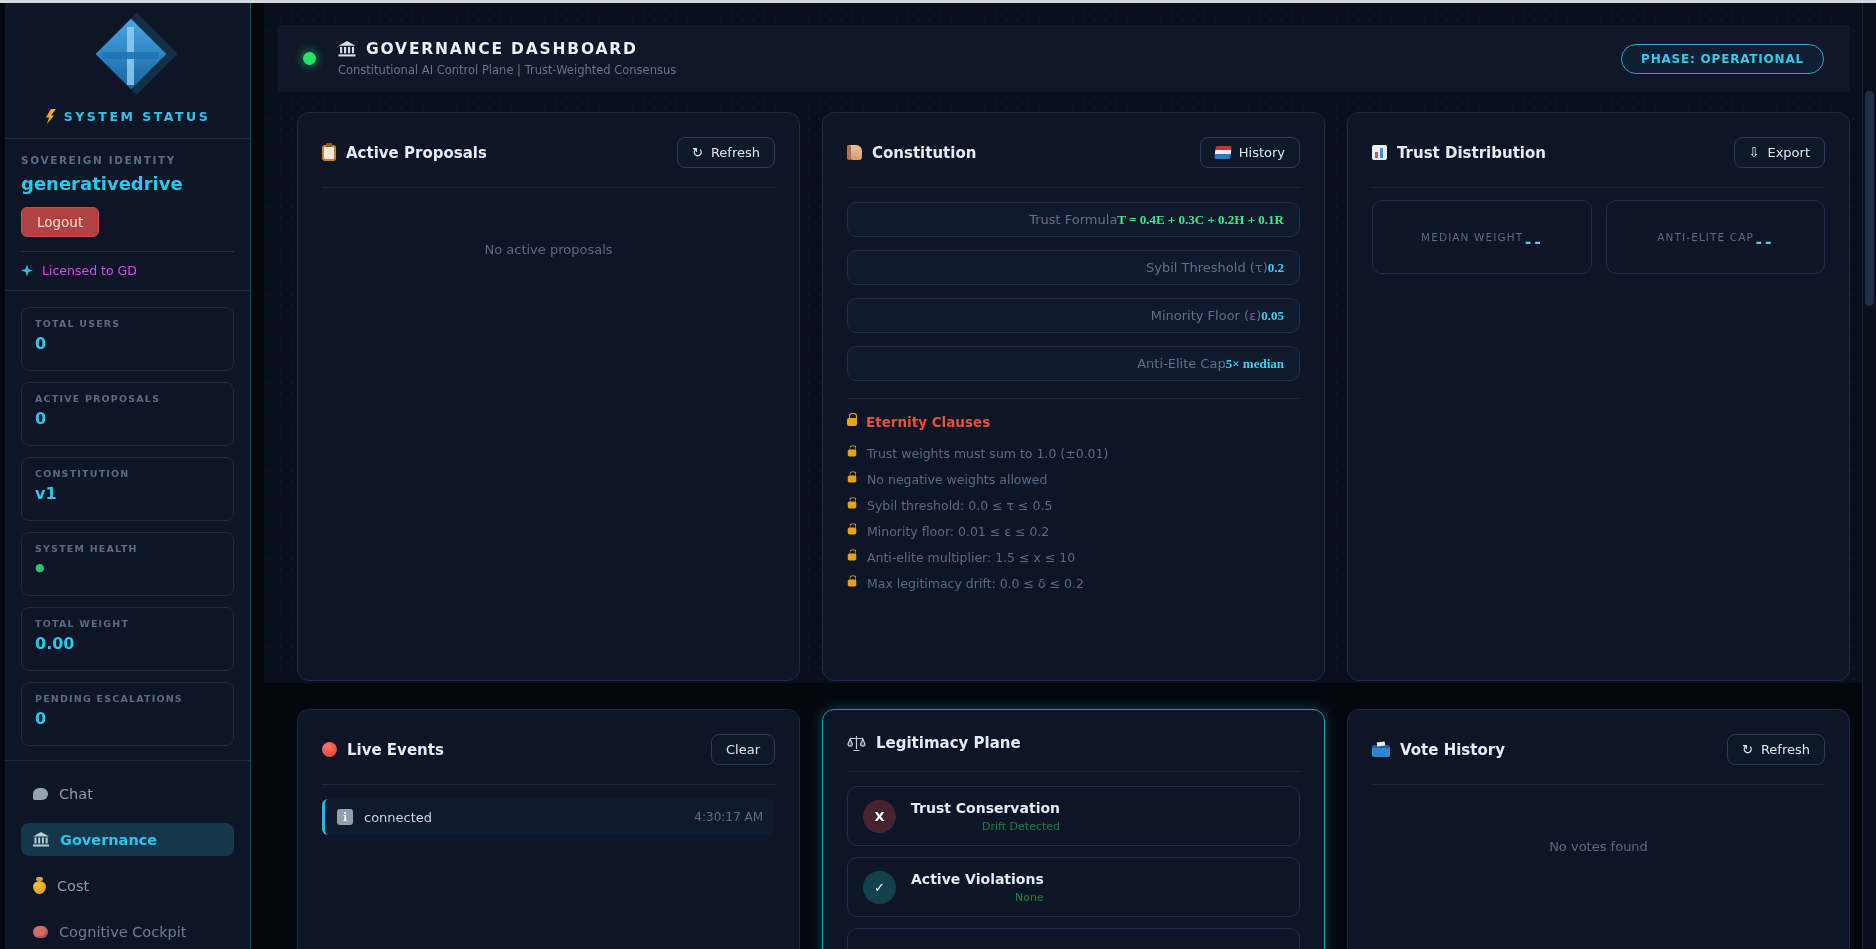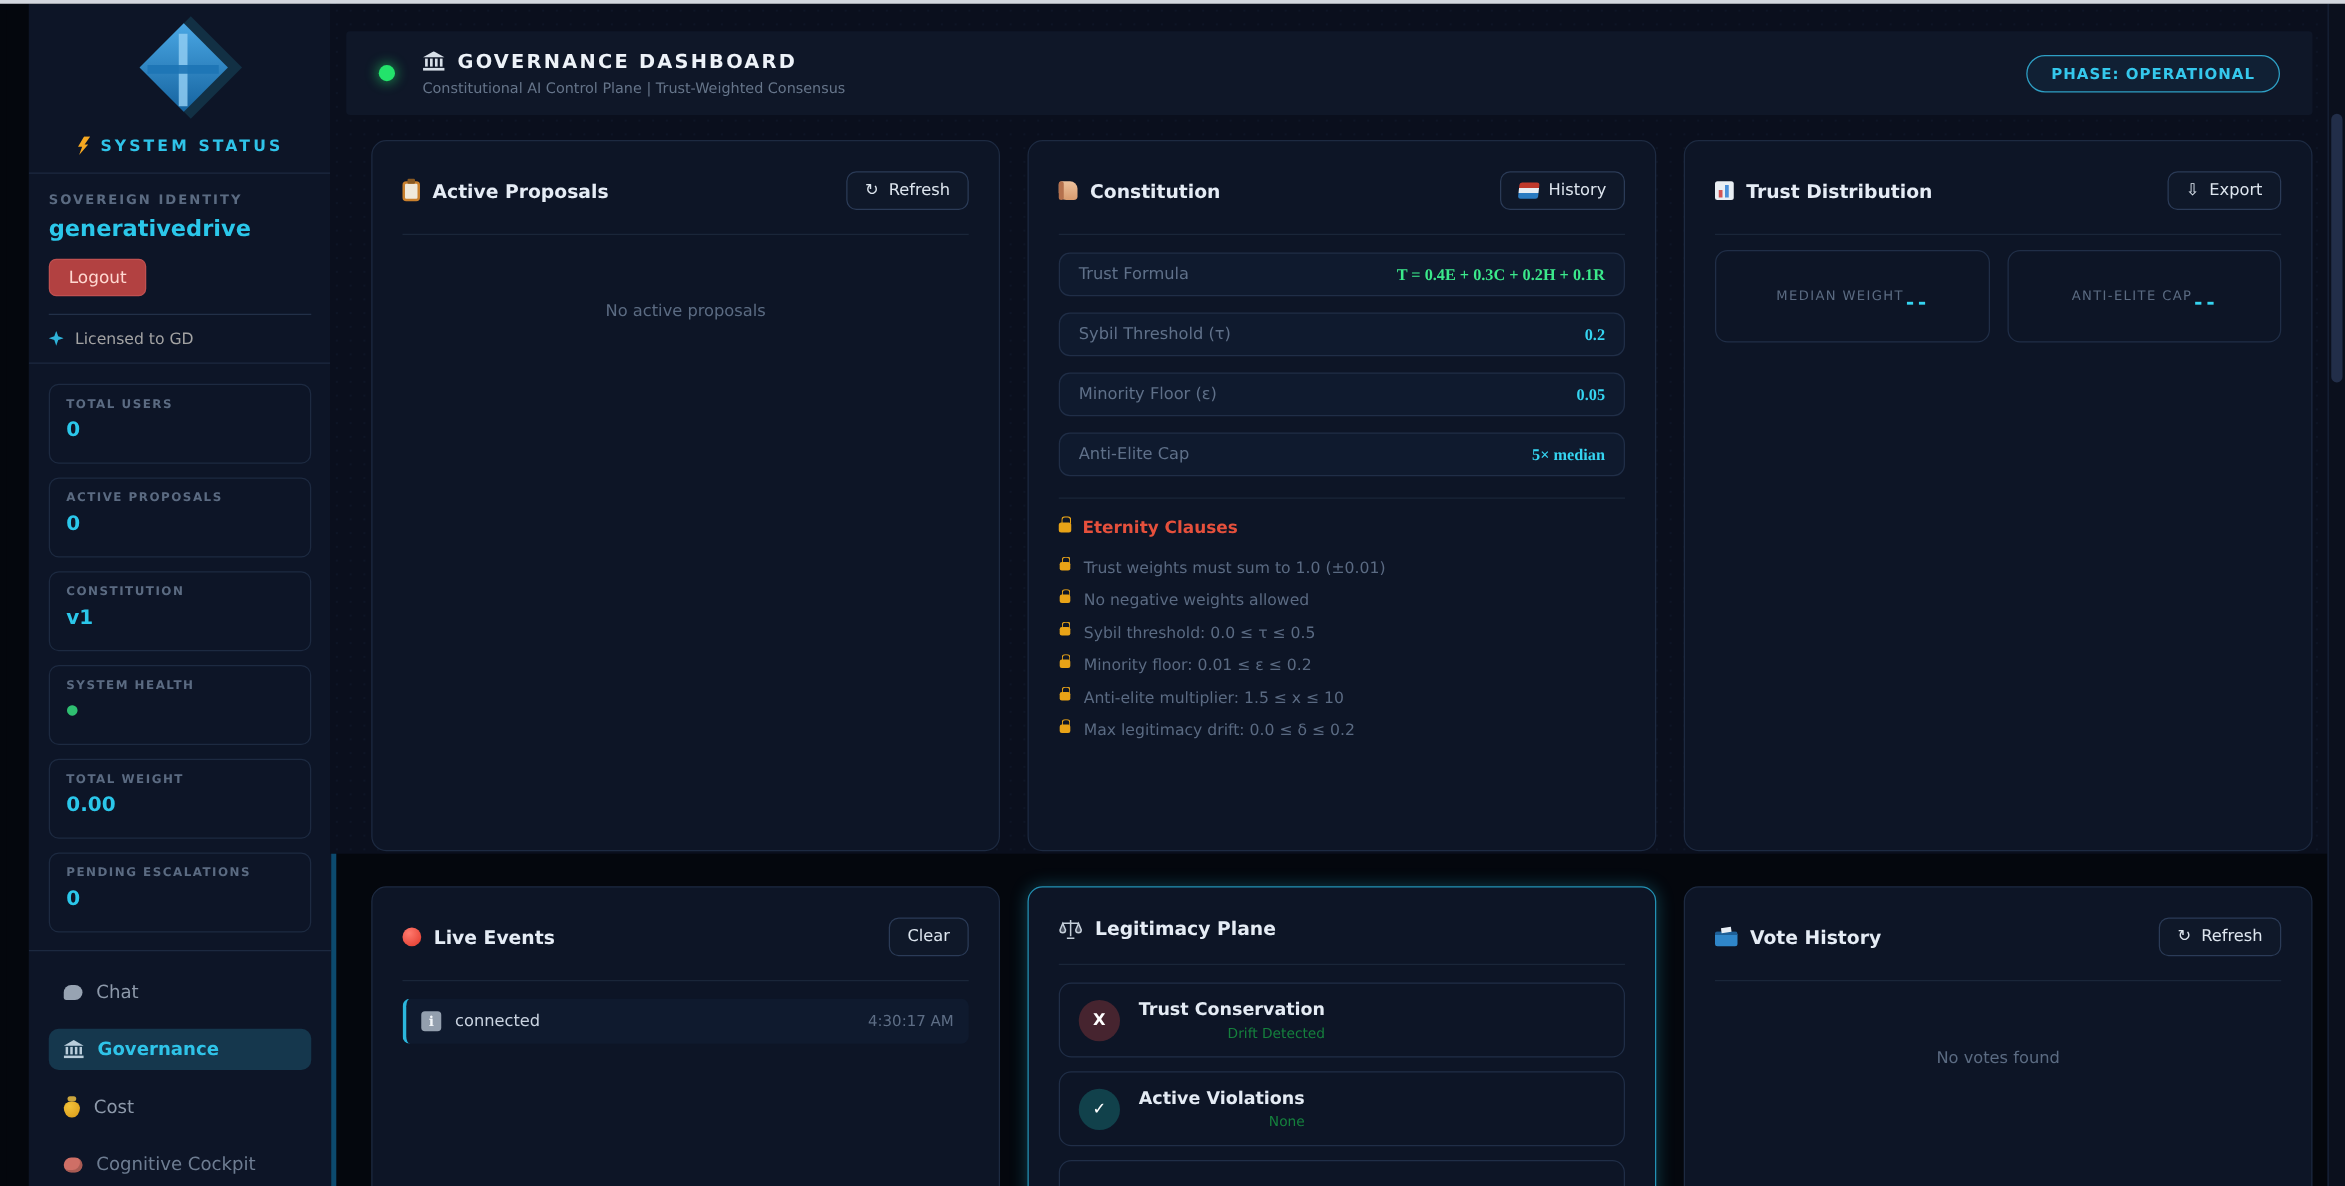--- a/index.html
+++ b/index.html
@@ -3,40 +3,40 @@
 <meta charset="utf-8">
 <style>
   * { margin:0; padding:0; box-sizing:border-box; }
   html,body { width:1876px; height:949px; overflow:hidden; background:#04070d;
     font-family:"DejaVu Sans","Liberation Sans",sans-serif; }
 
   .top-strip{position:absolute;left:0;top:0;width:1876px;height:3px;background:#d3d7de;z-index:50;}
   .left-strip{position:absolute;left:0;top:3px;width:5px;height:946px;background:#04070d;z-index:40;}
 
   
-  .sidebar{position:absolute;left:23px;top:3px;width:246px;height:946px;background:#0d1527;
-    border-right:4px solid #0c4a6e;overflow:hidden;}
+  .sidebar{position:absolute;left:5px;top:3px;width:246px;height:946px;background:#0d1527;
+    border-right:1px solid #0c4a6e;overflow:hidden;}
   .brand-section{padding:10px 0 14px;border-bottom:1px solid #1c2940;text-align:center;}
   .logo{position:relative;width:96px;height:88px;margin:0 auto;}
   .logo .d1{position:absolute;left:22px;top:12px;width:58px;height:58px;background:#123044;transform:rotate(45deg) translate(4px,-4px);}
   .logo .d2{position:absolute;left:26px;top:16px;width:50px;height:50px;background:linear-gradient(135deg,#4aa7e4,#15639f);transform:rotate(45deg);}
   .logo .vbar{position:absolute;left:47px;top:14px;width:7px;height:58px;background:#8fcdf2;opacity:.85;}
   .logo .hbar{position:absolute;left:22px;top:39px;width:57px;height:7px;background:#1d74b5;opacity:.9;}
   .brand-row{display:flex;align-items:center;justify-content:center;gap:8px;margin-top:8px;}
   .brand-row span{color:#2fc3e8;font-size:12.5px;font-weight:700;letter-spacing:2.5px;}
   .icon-bolt{display:inline-block;width:11px;height:15px;background:#f6a821;
     clip-path:polygon(55% 0,100% 0,58% 44%,84% 44%,18% 100%,40% 56%,10% 56%);}
 
   .identity-section{padding:15px 16px 12px;border-bottom:1px solid #1c2940;}
   .id-label{font-size:10.5px;letter-spacing:1.6px;color:#5b6b82;font-weight:600;}
   .id-name{font-size:18px;font-weight:700;color:#2bc7ea;margin:7px 0 13px;}
   .logout-btn{display:inline-block;background:#b24141;color:#ffd8d1;border:1px solid #c05050;
     border-radius:6px;padding:6px 15px;font-size:13.5px;cursor:pointer;font-family:inherit;}
   .id-divider{height:1px;background:#223048;margin:14px 0 11px;}
-  .license-row{display:flex;align-items:center;gap:9px;color:#a3a3a3;font-size:12.5px;}
+  .license-row{display:flex;align-items:center;gap:9px;color:#d946ef;font-size:12.5px;}
   .icon-spark{display:inline-block;width:12px;height:12px;background:#2fb3d9;
     clip-path:polygon(50% 0,63% 37%,100% 50%,63% 63%,50% 100%,37% 63%,0 50%,37% 37%);}
 
   .stats-section{padding:16px 16px 14px;border-bottom:1px solid #1c2940;}
   .stat-box{border:1px solid #1d2a41;border-radius:8px;padding:10px 13px;height:64px;margin-bottom:11px;}
   .stat-box:last-child{margin-bottom:0;}
   .stat-label{font-size:9.5px;letter-spacing:1.2px;color:#5b6b82;font-weight:600;}
   .stat-value{font-size:16px;font-weight:700;color:#2bc7ea;margin-top:5px;}
   .stat-box.health .stat-value{color:#2fbf71;font-size:11px;margin-top:7px;}
 
@@ -102,21 +102,21 @@
   .icon-ballot::before{content:'';position:absolute;bottom:0;width:18px;height:9px;background:#2f86c9;border-radius:2px;border-top:3px solid #1e5f96;}
   .icon-ballot::after{content:'';position:absolute;top:0;left:5px;width:8px;height:4px;background:#e8eef5;transform:rotate(-8deg);}
   .icon-lock{display:inline-block;width:10px;height:8px;background:#e8a317;border-radius:2px;position:relative;flex:none;}
   .icon-lock::before{content:'';position:absolute;top:-5px;left:2px;width:6px;height:5px;border:1.6px solid #e8a317;border-bottom:none;border-radius:3px 3px 0 0;}
   .icon-lock.sm{transform:scale(.85);}
   .icon-info{display:inline-flex;align-items:center;justify-content:center;width:16px;height:16px;background:#939fae;border-radius:3px;
     color:#f2f5f8;font-size:11px;font-weight:700;font-family:"DejaVu Serif","Liberation Serif",serif;flex:none;}
   .glyph{font-size:13px;line-height:1;}
 
   
-  .param-row{display:flex;justify-content:space-between;align-items:center;height:35px;padding:0 15px;
+  .param-row{display:flex;justify-content:flex-end;align-items:center;height:35px;padding:0 15px;
     border:1px solid #202e47;border-radius:9px;background:#0f1a2e;margin-bottom:13px;}
   .param-label{font-size:13px;color:#5f7089;}
   .param-value{font-family:Liberation Serif, serif;font-weight:700;font-size:13px;}
   .param-value.green{color:#3be98b;}
   .param-value.cyan{color:#35d4f0;}
   .eternity-divider{height:1px;background:#1a2639;margin:17px 0 0;}
   .eternity-header{display:flex;align-items:center;gap:9px;color:#e5503c;font-weight:700;font-size:13.5px;margin:15px 0 15px;}
   .clause{display:flex;align-items:center;gap:10px;color:#5a6a82;font-size:12.5px;margin-bottom:10px;height:16px;}
 
   

